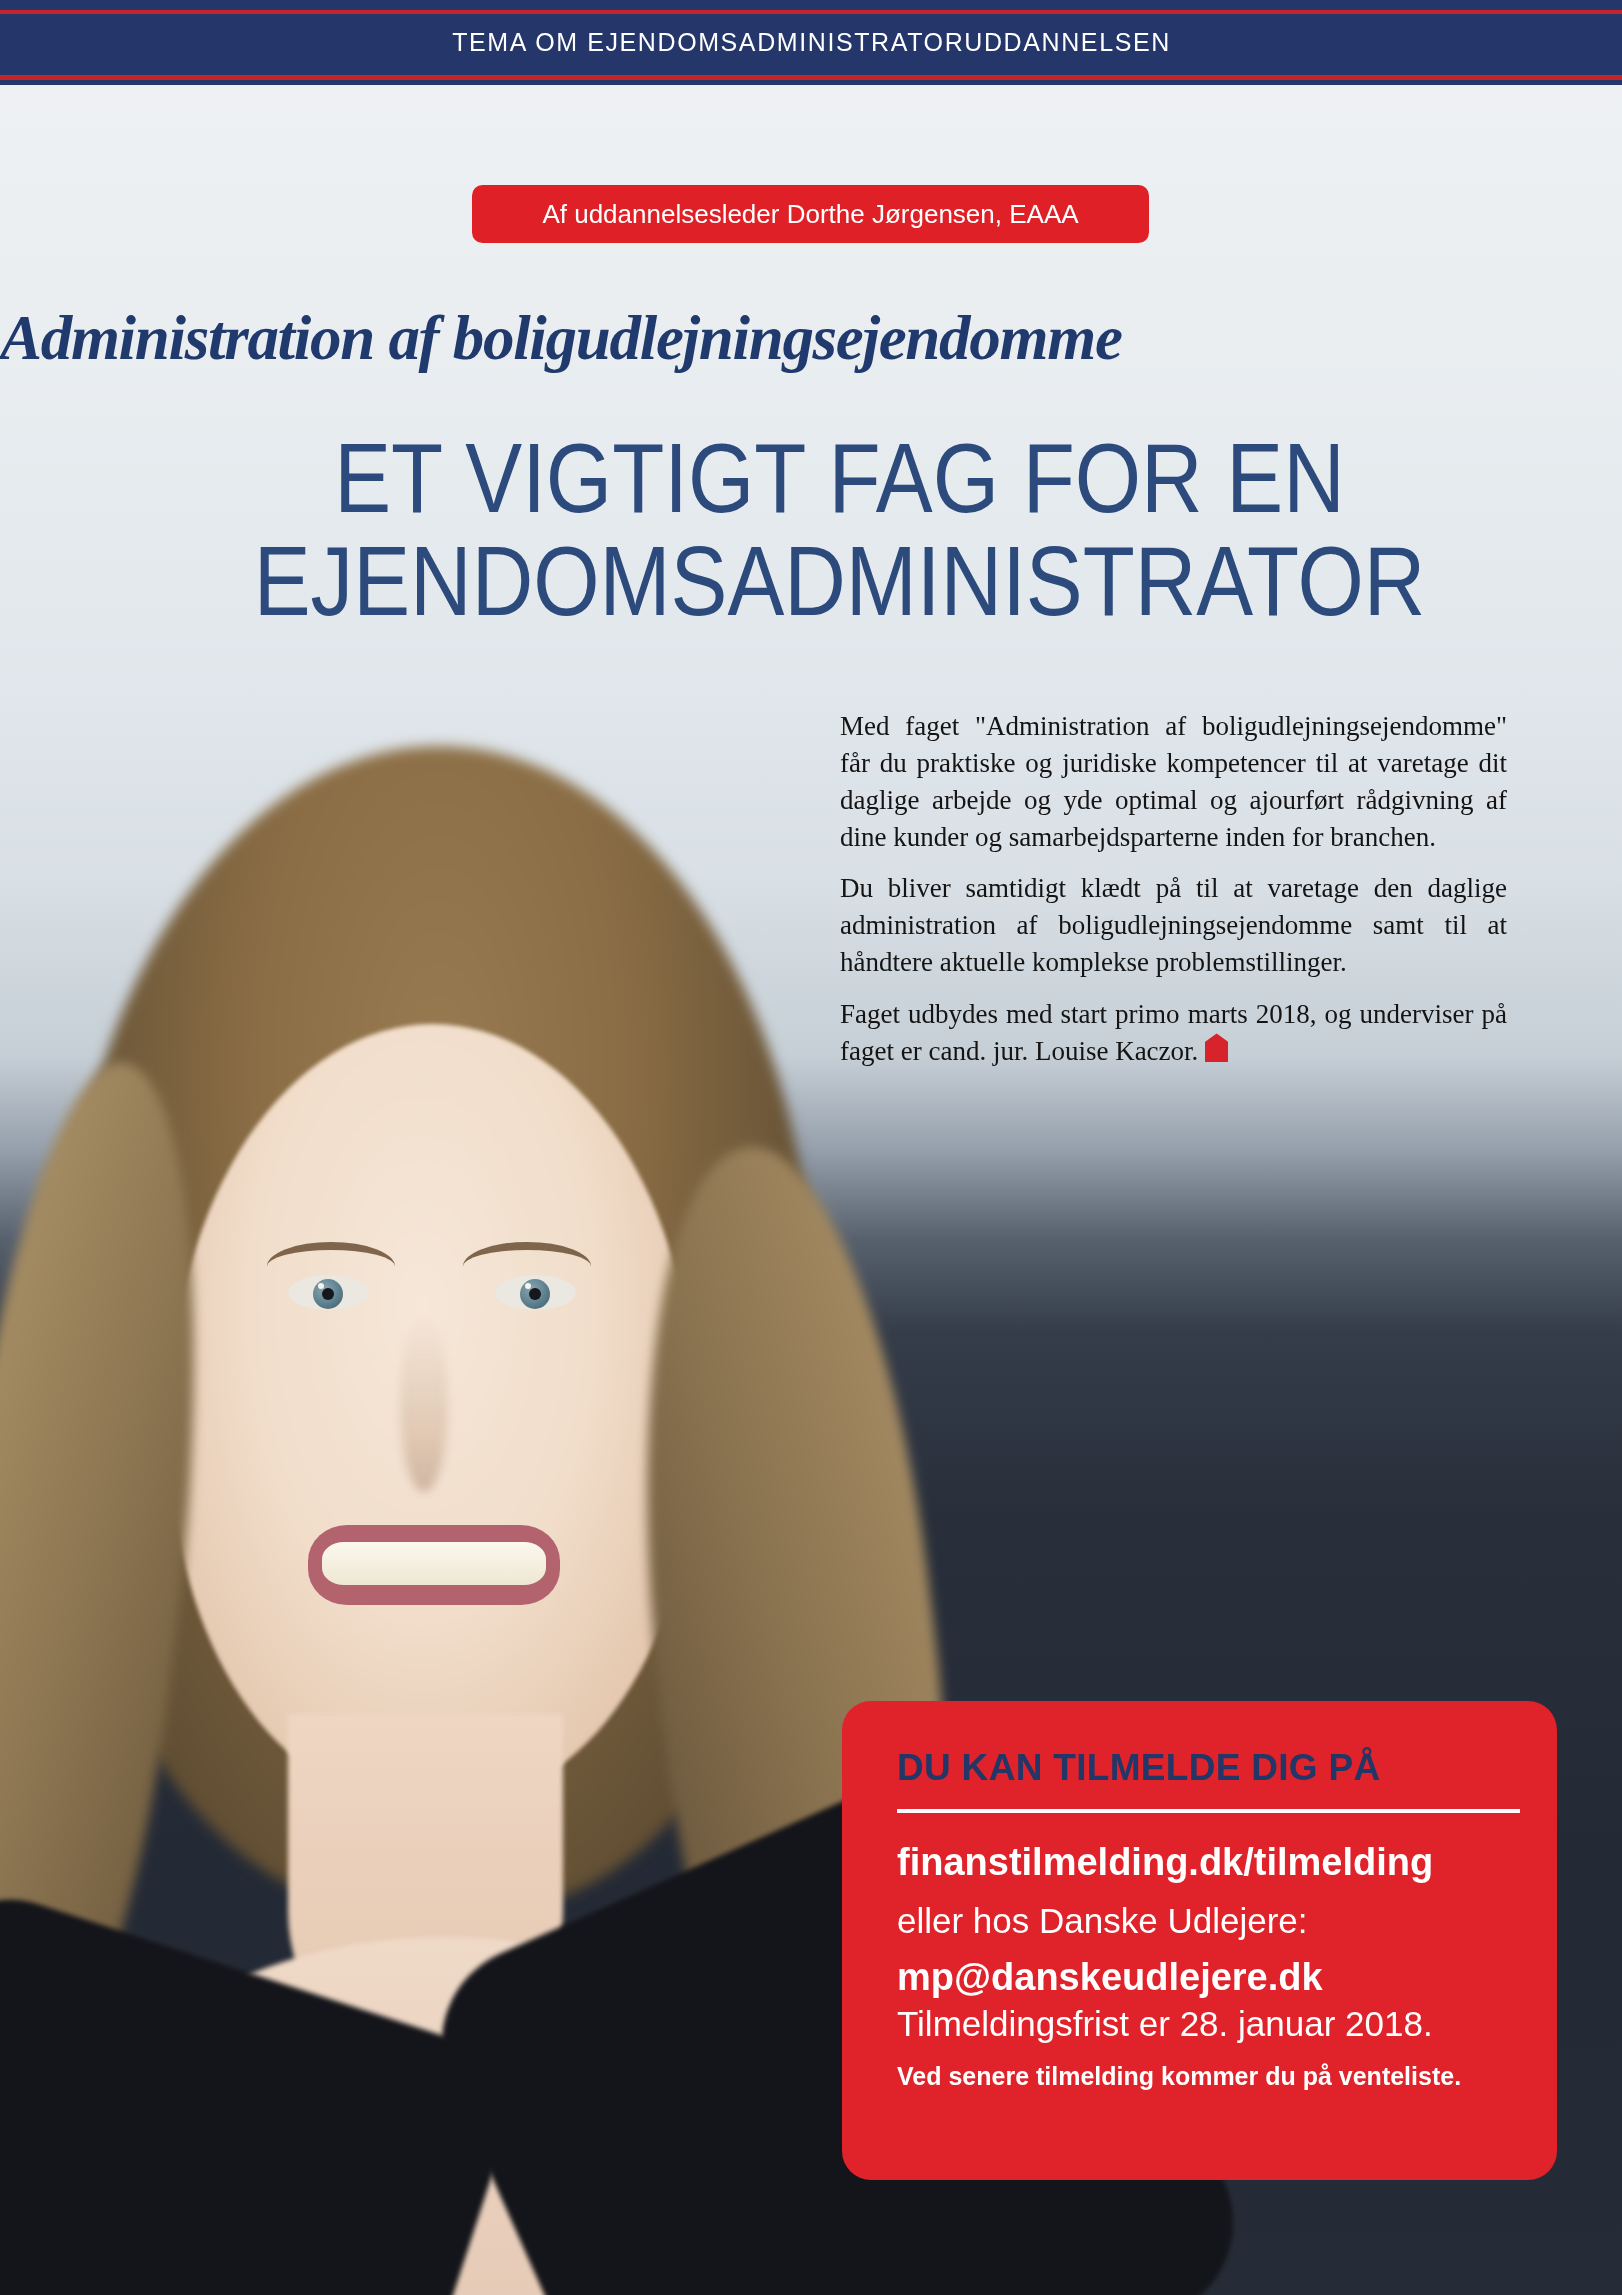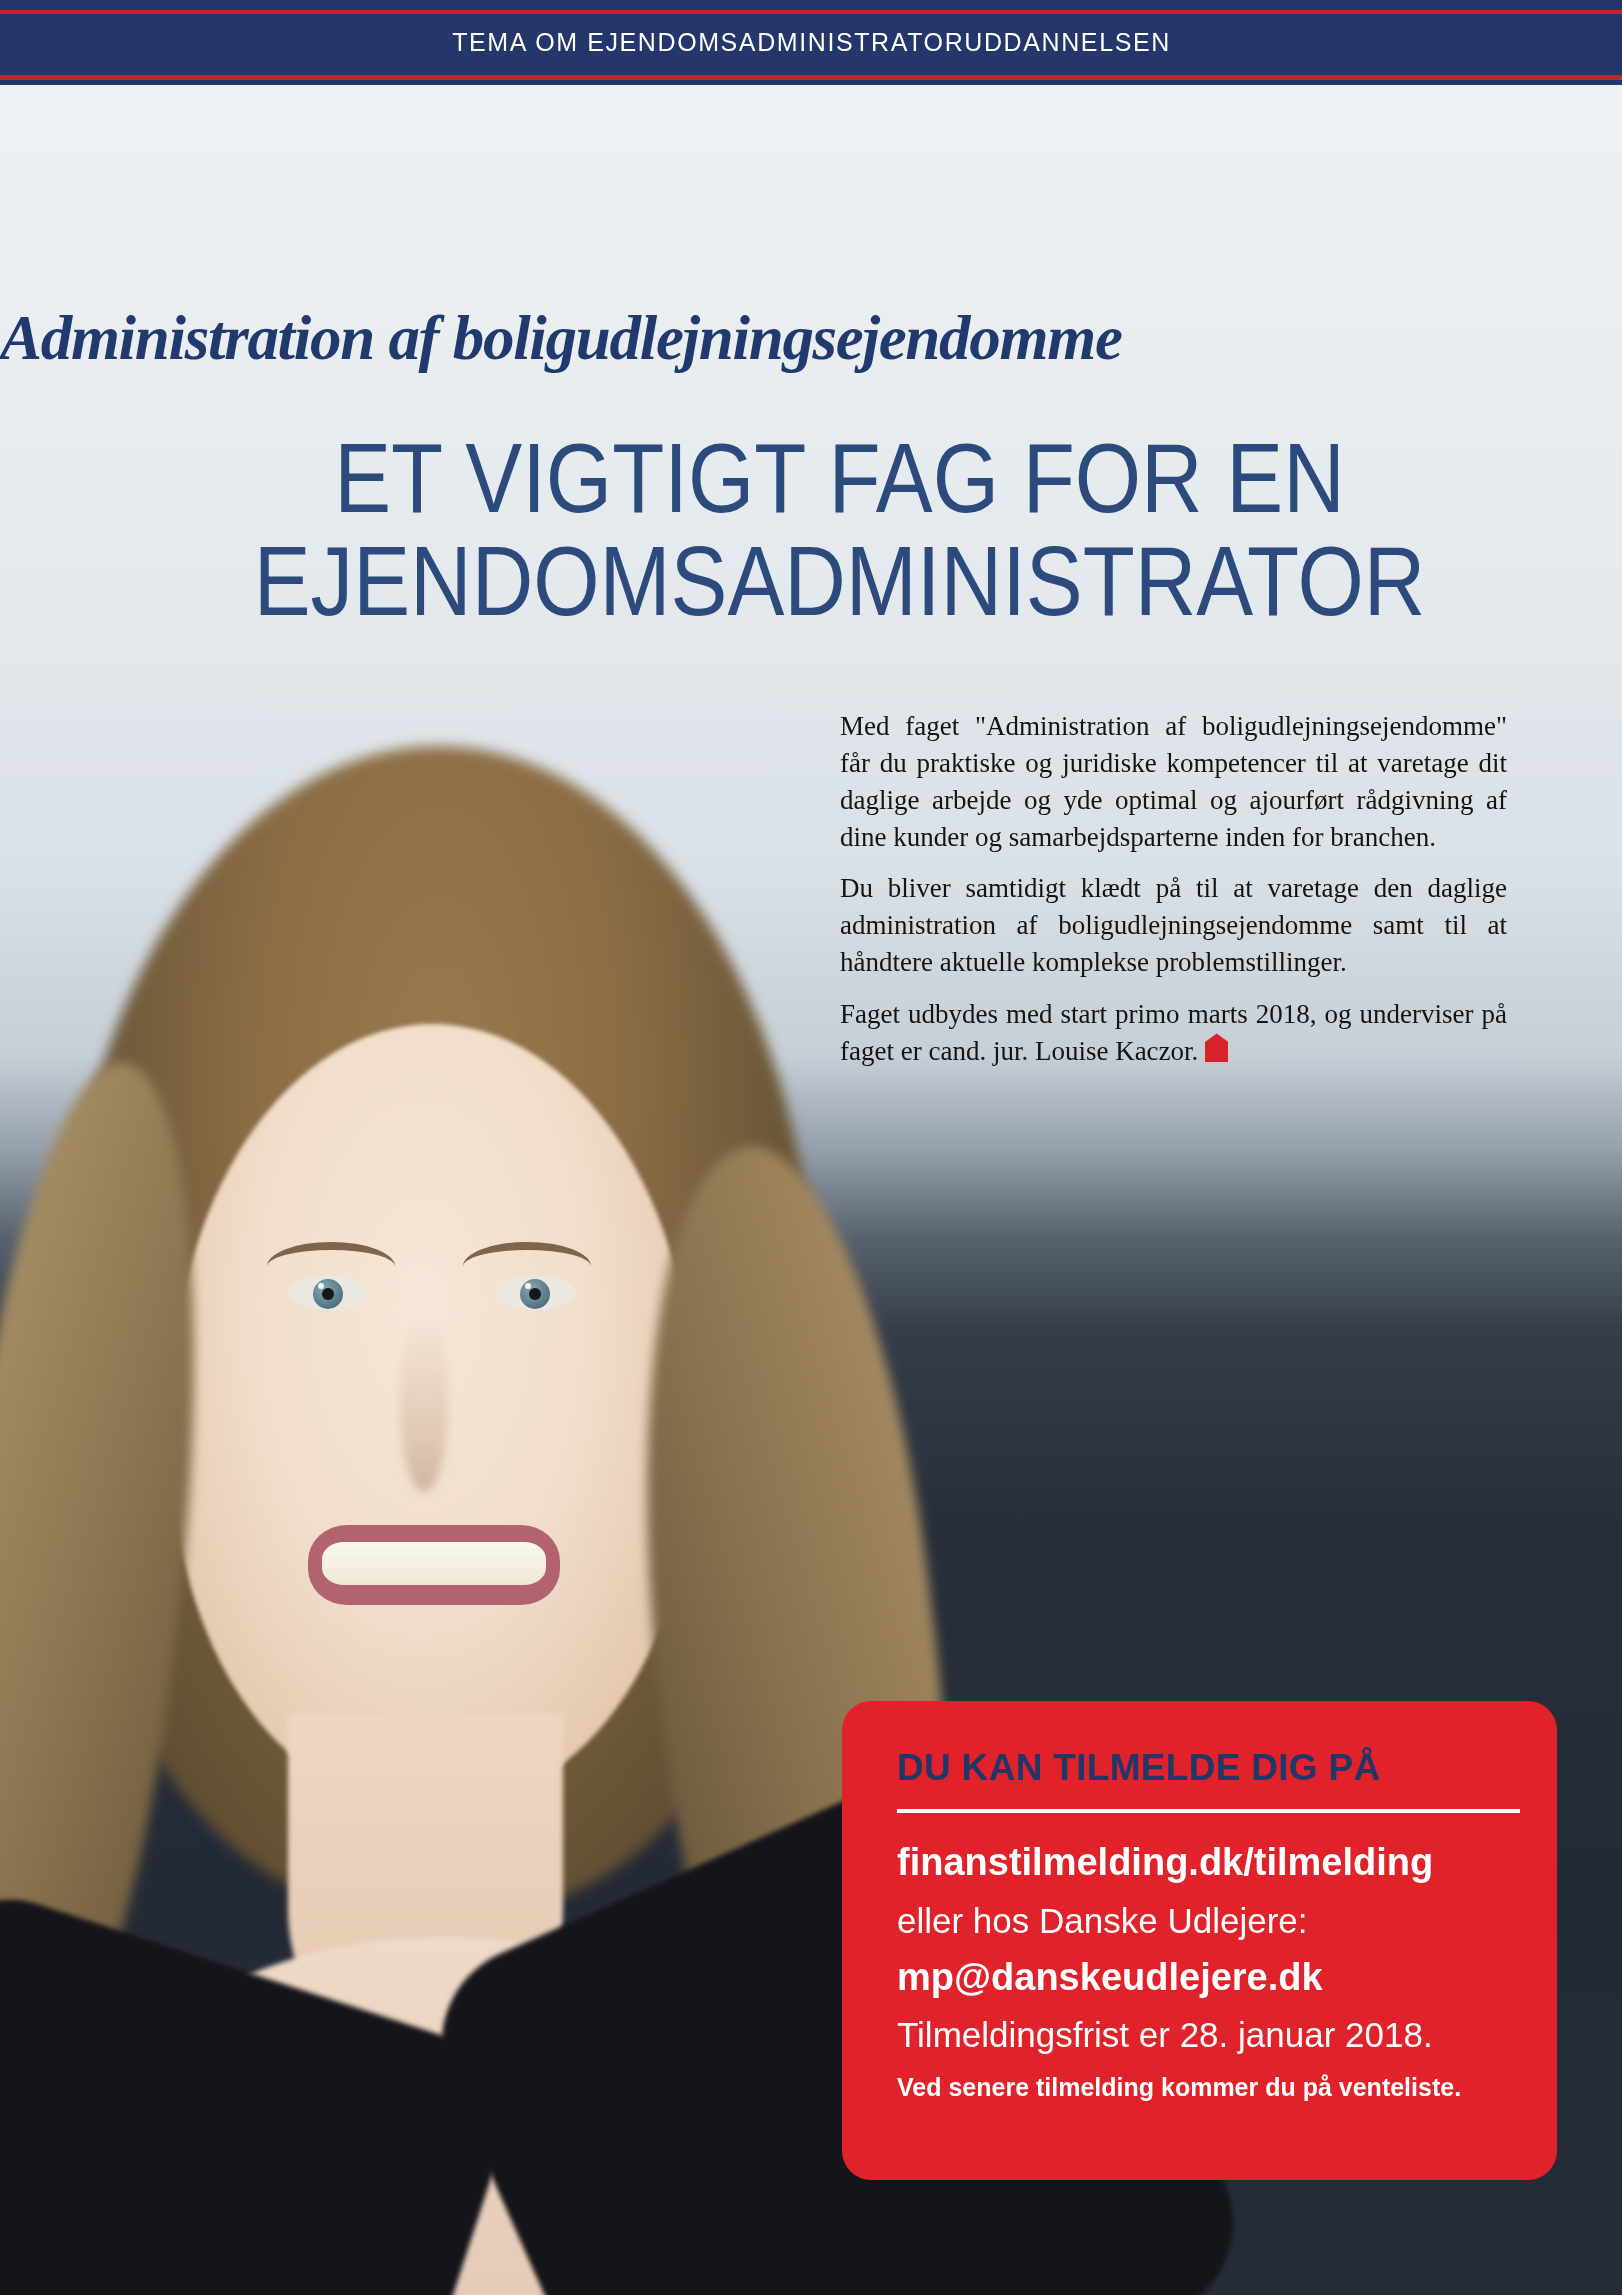--- a/index.html
+++ b/index.html
@@ -83,21 +83,21 @@
   .quote-label{color:#ffffff;font-size:30px;font-weight:700;margin-bottom:10.5px;}
   .quote-text{color:#e4262e;font-size:46px;line-height:60px;font-weight:300;
     letter-spacing:0.3px;white-space:pre-line;}
   
   .signup{position:absolute;left:842px;top:1701px;width:715px;height:479px;background:#e0222a;
     border-radius:29px;z-index:10;box-sizing:border-box;padding:46px 37px 0 55px;color:#ffffff;}
   .signup-title{color:#223668;font-size:37px;font-weight:700;letter-spacing:0.3px;margin-bottom:19.6px;}
   .signup-divider{height:4.6px;background:#ffffff;margin-bottom:27.5px;}
   .signup-website{font-size:38px;font-weight:700;margin-bottom:17px;}
   .signup-alt{font-size:35px;font-weight:400;margin-bottom:15.7px;}
-  .signup-email{font-size:38px;font-weight:700;margin-bottom:16px;}
+  .signup-email{font-size:38px;font-weight:700;margin-bottom:5px;}
   .signup-deadline{font-size:35px;font-weight:400;margin-bottom:15.7px;}
   .signup-note{font-size:25px;font-weight:700;line-height:1.32;}
 </style>
 </head>
 <body>
 
 <div class="page">
 
   <div class="photo">
     <div class="hair-main"></div>
@@ -127,20 +127,23 @@
     <div class="shoulder left"></div>
     <div class="shoulder right"></div>
   </div>
 
   <header class="banner">
     <div class="banner-line top"></div>
     <div class="banner-title">TEMA OM EJENDOMSADMINISTRATORUDDANNELSEN</div>
     <div class="banner-line bottom"></div>
   </header>
 
+  <div class="badge">
+    <span>Af uddannelsesleder Dorthe Jørgensen, EAAA</span>
+  </div>
 
   <h2 class="kicker">Administration af boligudlejningsejendomme</h2>
   <h1 class="headline">
     <div class="hl-line">ET VIGTIGT FAG FOR EN</div>
     <div class="hl-line">EJENDOMSADMINISTRATOR</div>
   </h1>
 
   <section class="article">
     <p>Med faget "Administration af boligudlejningsejendomme" får du praktiske og juridiske kompetencer til at varetage dit daglige arbejde og yde optimal og ajourført rådgivning af dine kunder og samarbejdsparterne inden for branchen.</p>
     <p>Du bliver samtidigt klædt på til at varetage den daglige administration af boligudlejningsejendomme samt til at håndtere aktuelle komplekse problemstillinger.</p>

